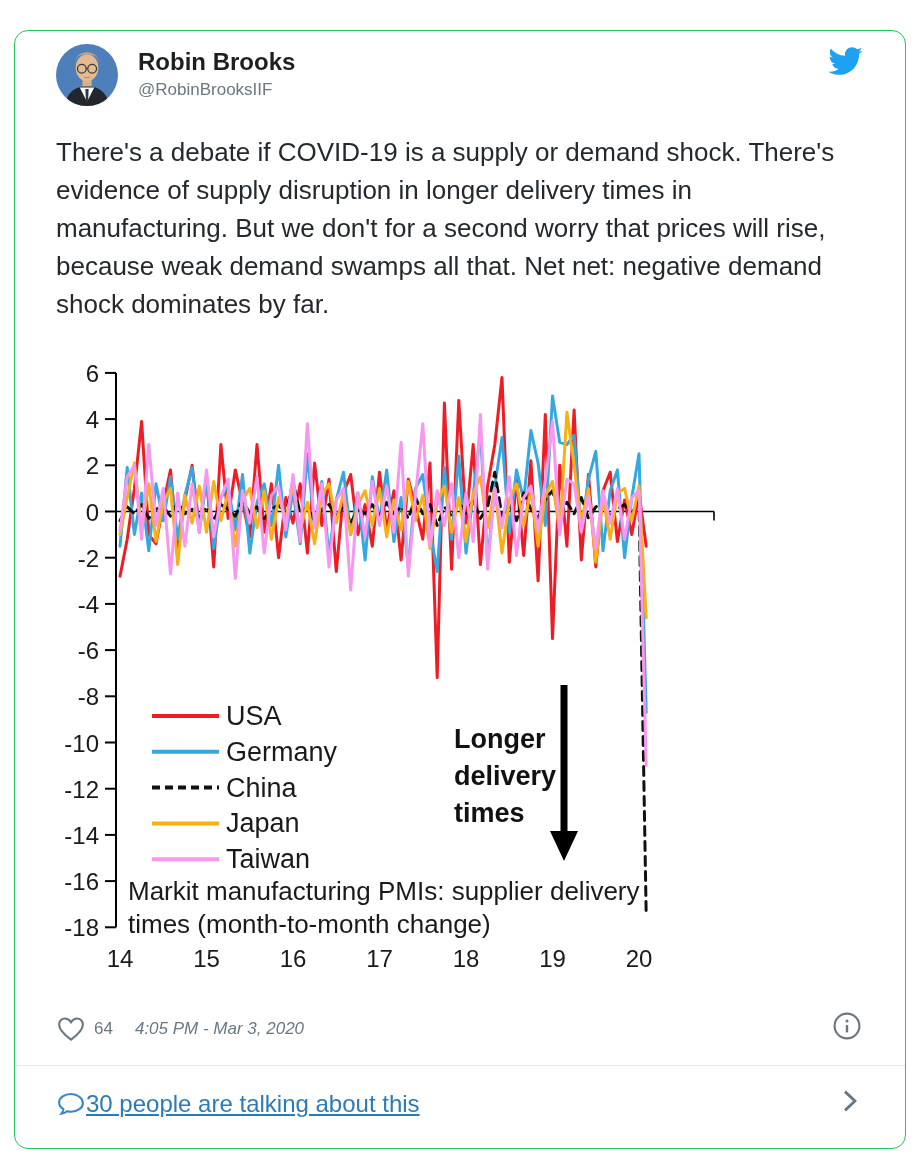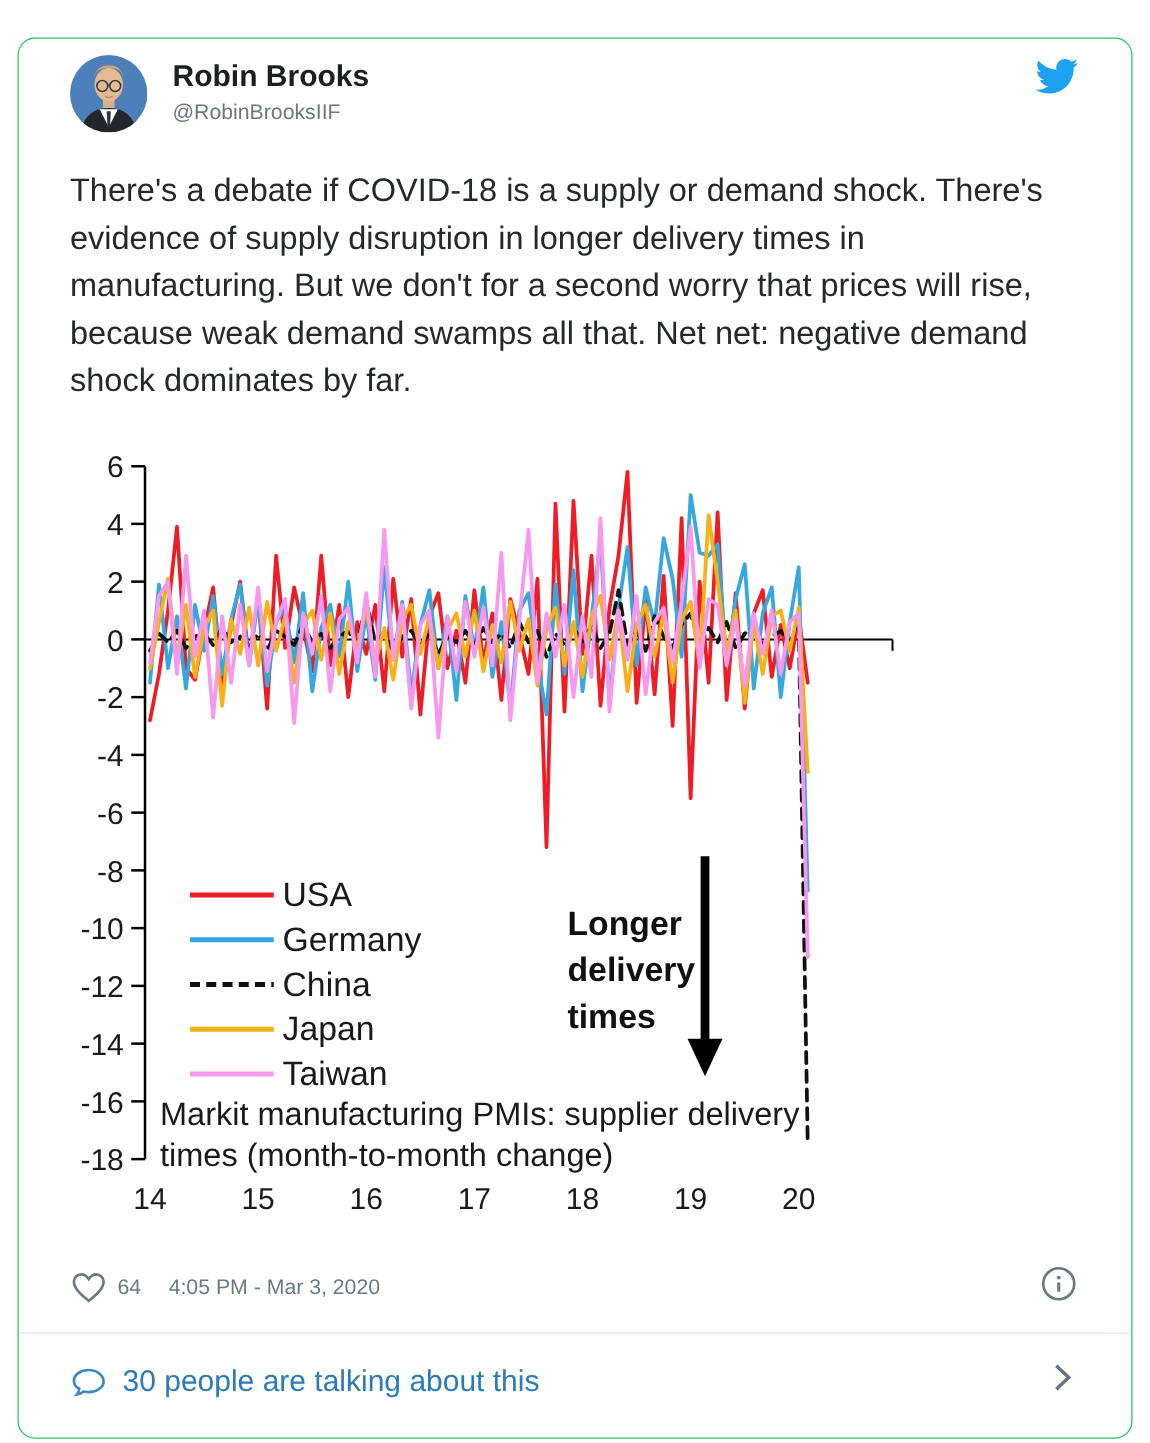--- a/index.html
+++ b/index.html
@@ -28,28 +28,28 @@
   svg text { font-family:"Liberation Sans", sans-serif; }
   .ax  { font-size:24px; fill:#1a1a1a; }
   .lg  { font-size:27px; fill:#1a1a1a; }
   .an  { font-size:27px; font-weight:bold; fill:#111111; }
   .src { font-size:26px; fill:#1a1a1a; }
   .likes-row {
     margin-top:6px; display:flex; align-items:center;
     color:#697882; font-size:17px;
   }
   .likes-count { margin-left:8px; cursor:pointer; }
-  .timestamp { margin-left:22px; cursor:pointer; }
+  .timestamp { margin-left:22px; cursor:pointer;font-style:italic; }
   .info-icon { margin-left:auto; cursor:pointer; }
   .divider { margin:18px -42px 0 -41px; border-top:1px solid #e1e8ed; }
   .talk-row {
     display:flex; align-items:center; padding:20px 0 26px 0;
     color:#2b7bb9; font-size:24px;
   }
-  .talk-link { margin-left:12px; cursor:pointer; }
+  .talk-link { margin-left:0; cursor:pointer;text-decoration:underline; }
   .chevron-wrap { margin-left:auto; cursor:pointer; }
   .heart-icon { cursor:pointer; display:flex; }
   .bubble-wrap { display:flex; }
 </style>
 </head>
 <body>
 
 <div class="card">
 
   <div class="header">
@@ -72,21 +72,21 @@
       <div class="display-name">Robin Brooks</div>
       <div class="handle">@RobinBrooksIIF</div>
     </div>
     <div class="twitter-icon">
       <svg width="36" height="30" viewBox="0 0 24 20">
         <path fill="#1da1f2" d="M23.64 2.94c-.84.37-1.73.62-2.67.73.96-.58 1.7-1.49 2.05-2.58-.9.53-1.9.92-2.96 1.13C19.2 1.32 18 .75 16.66.75c-2.57 0-4.66 2.09-4.66 4.66 0 .36.04.72.12 1.06C8.25 6.28 4.82 4.42 2.52 1.6c-.4.69-.63 1.49-.63 2.34 0 1.62.82 3.04 2.07 3.88-.76-.03-1.48-.23-2.11-.58v.06c0 2.26 1.6 4.14 3.74 4.57-.39.1-.8.16-1.23.16-.3 0-.59-.03-.88-.08.59 1.85 2.31 3.2 4.35 3.23-1.6 1.25-3.6 2-5.79 2-.38 0-.75-.02-1.11-.07 2.06 1.32 4.51 2.09 7.14 2.09 8.57 0 13.25-7.1 13.25-13.25 0-.2 0-.4-.01-.6.91-.66 1.7-1.48 2.32-2.41z"></path>
       </svg>
     </div>
   </div>
 
-  <p class="tweet-text">There's a debate if COVID-18 is a supply or demand shock. There's evidence of supply disruption in longer delivery times in manufacturing. But we don't for a second worry that prices will rise, because weak demand swamps all that. Net net: negative demand shock dominates by far.</p>
+  <p class="tweet-text">There's a debate if COVID-19 is a supply or demand shock. There's evidence of supply disruption in longer delivery times in manufacturing. But we don't for a second worry that prices will rise, because weak demand swamps all that. Net net: negative demand shock dominates by far.</p>
 
   <div class="chart-wrap">
     <svg id="chart-svg" width="690" height="645">
         <line x1="60" y1="17.899999999999977" x2="60" y2="572.3" stroke="#000" stroke-width="2"></line>
         <line x1="49" y1="17.899999999999977" x2="60" y2="17.899999999999977" stroke="#000" stroke-width="2"></line>
         <text x="43" y="26.899999999999977" text-anchor="end" class="ax">6</text>
         <line x1="49" y1="64.1" x2="60" y2="64.1" stroke="#000" stroke-width="2"></line>
         <text x="43" y="73.1" text-anchor="end" class="ax">4</text>
         <line x1="49" y1="110.3" x2="60" y2="110.3" stroke="#000" stroke-width="2"></line>
         <text x="43" y="119.3" text-anchor="end" class="ax">2</text>

